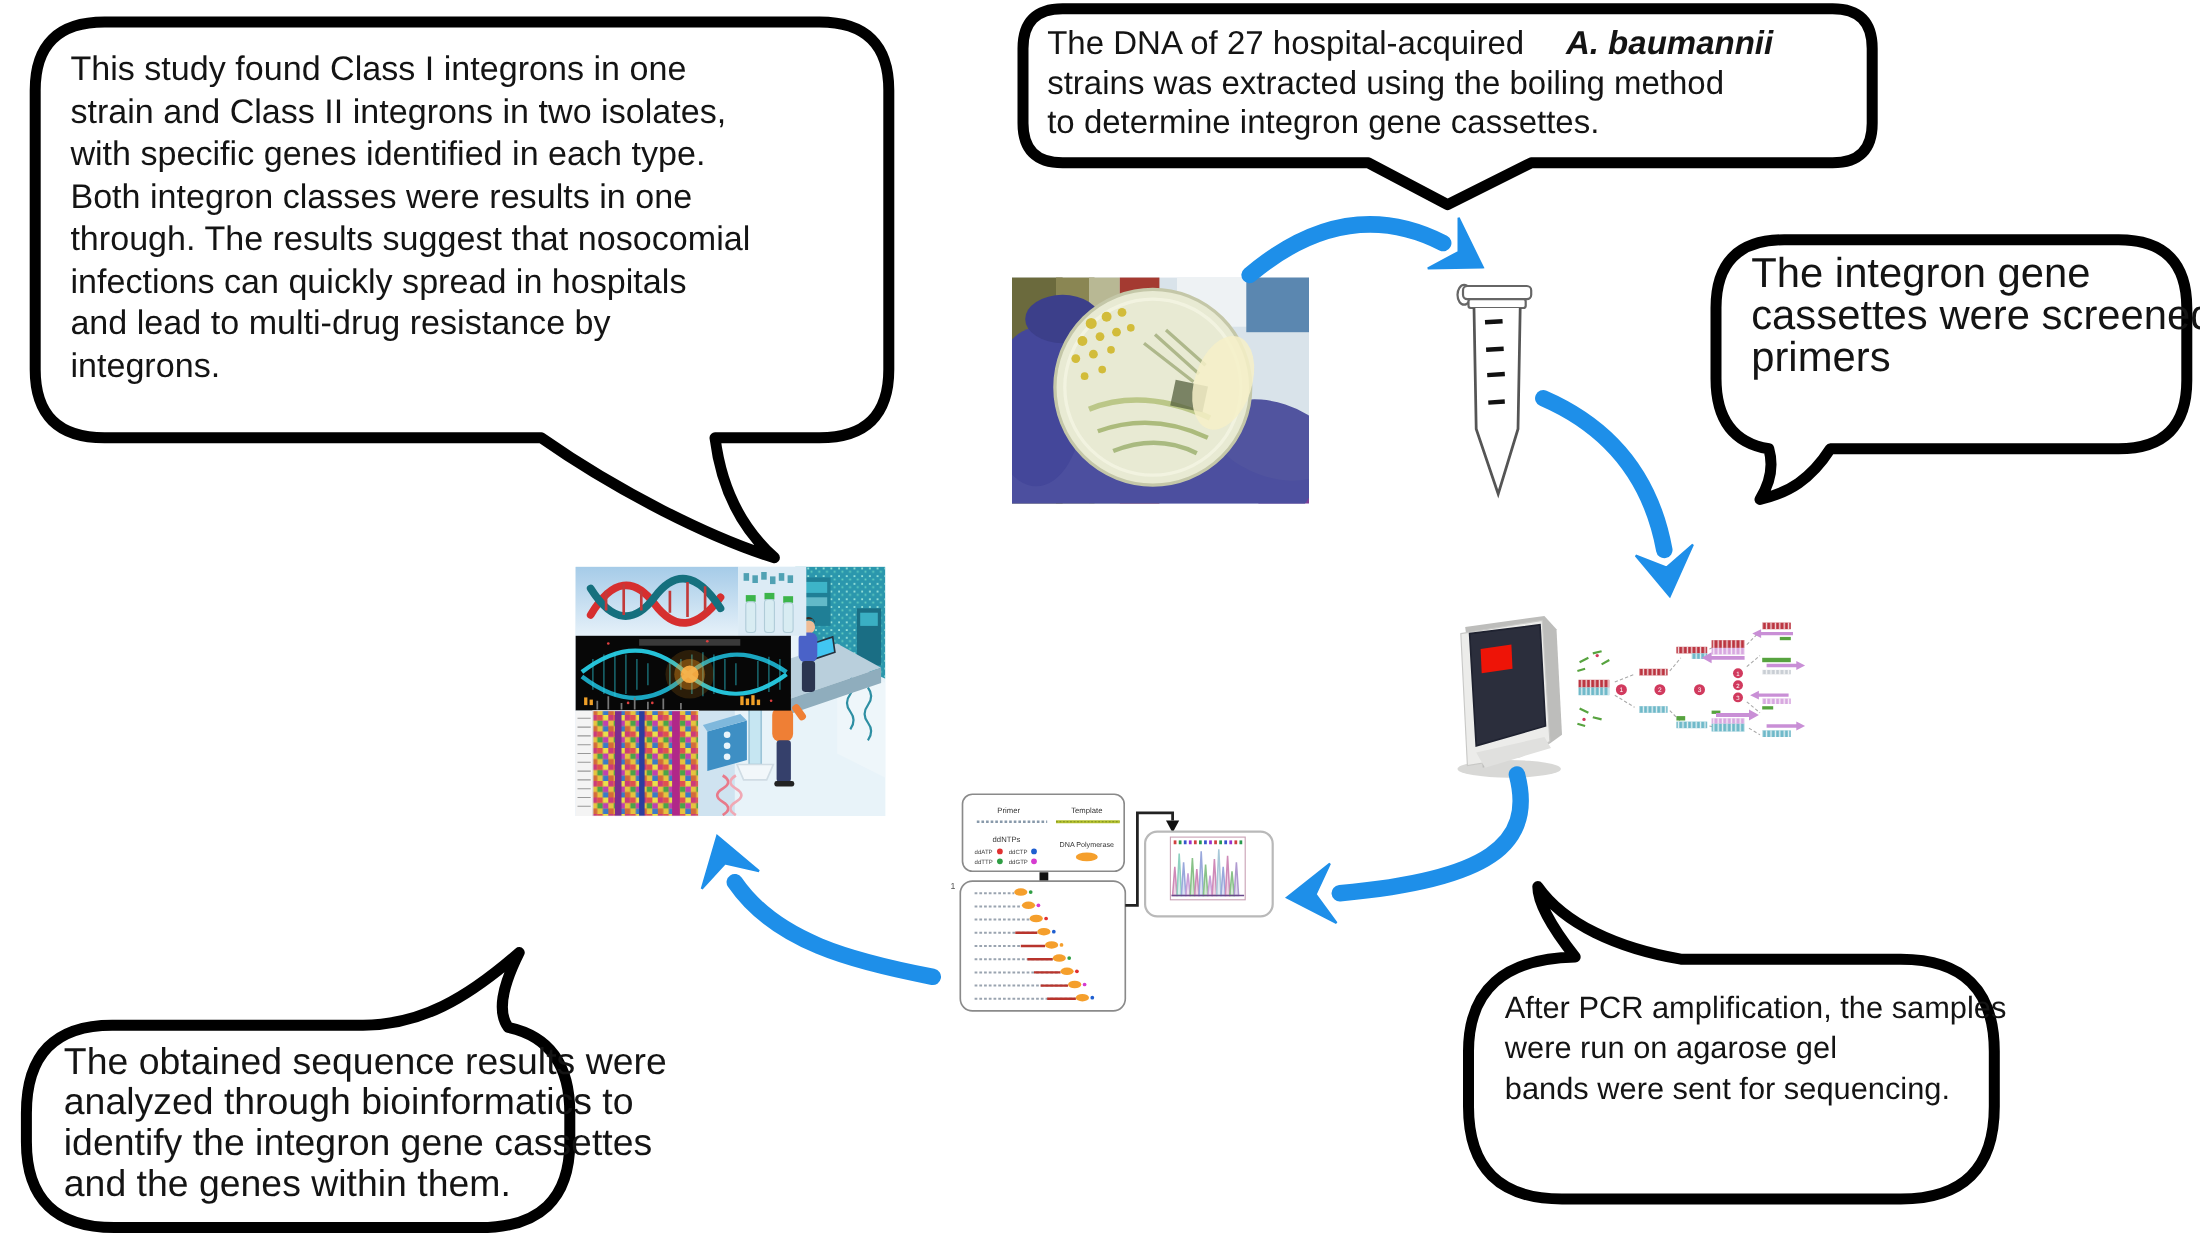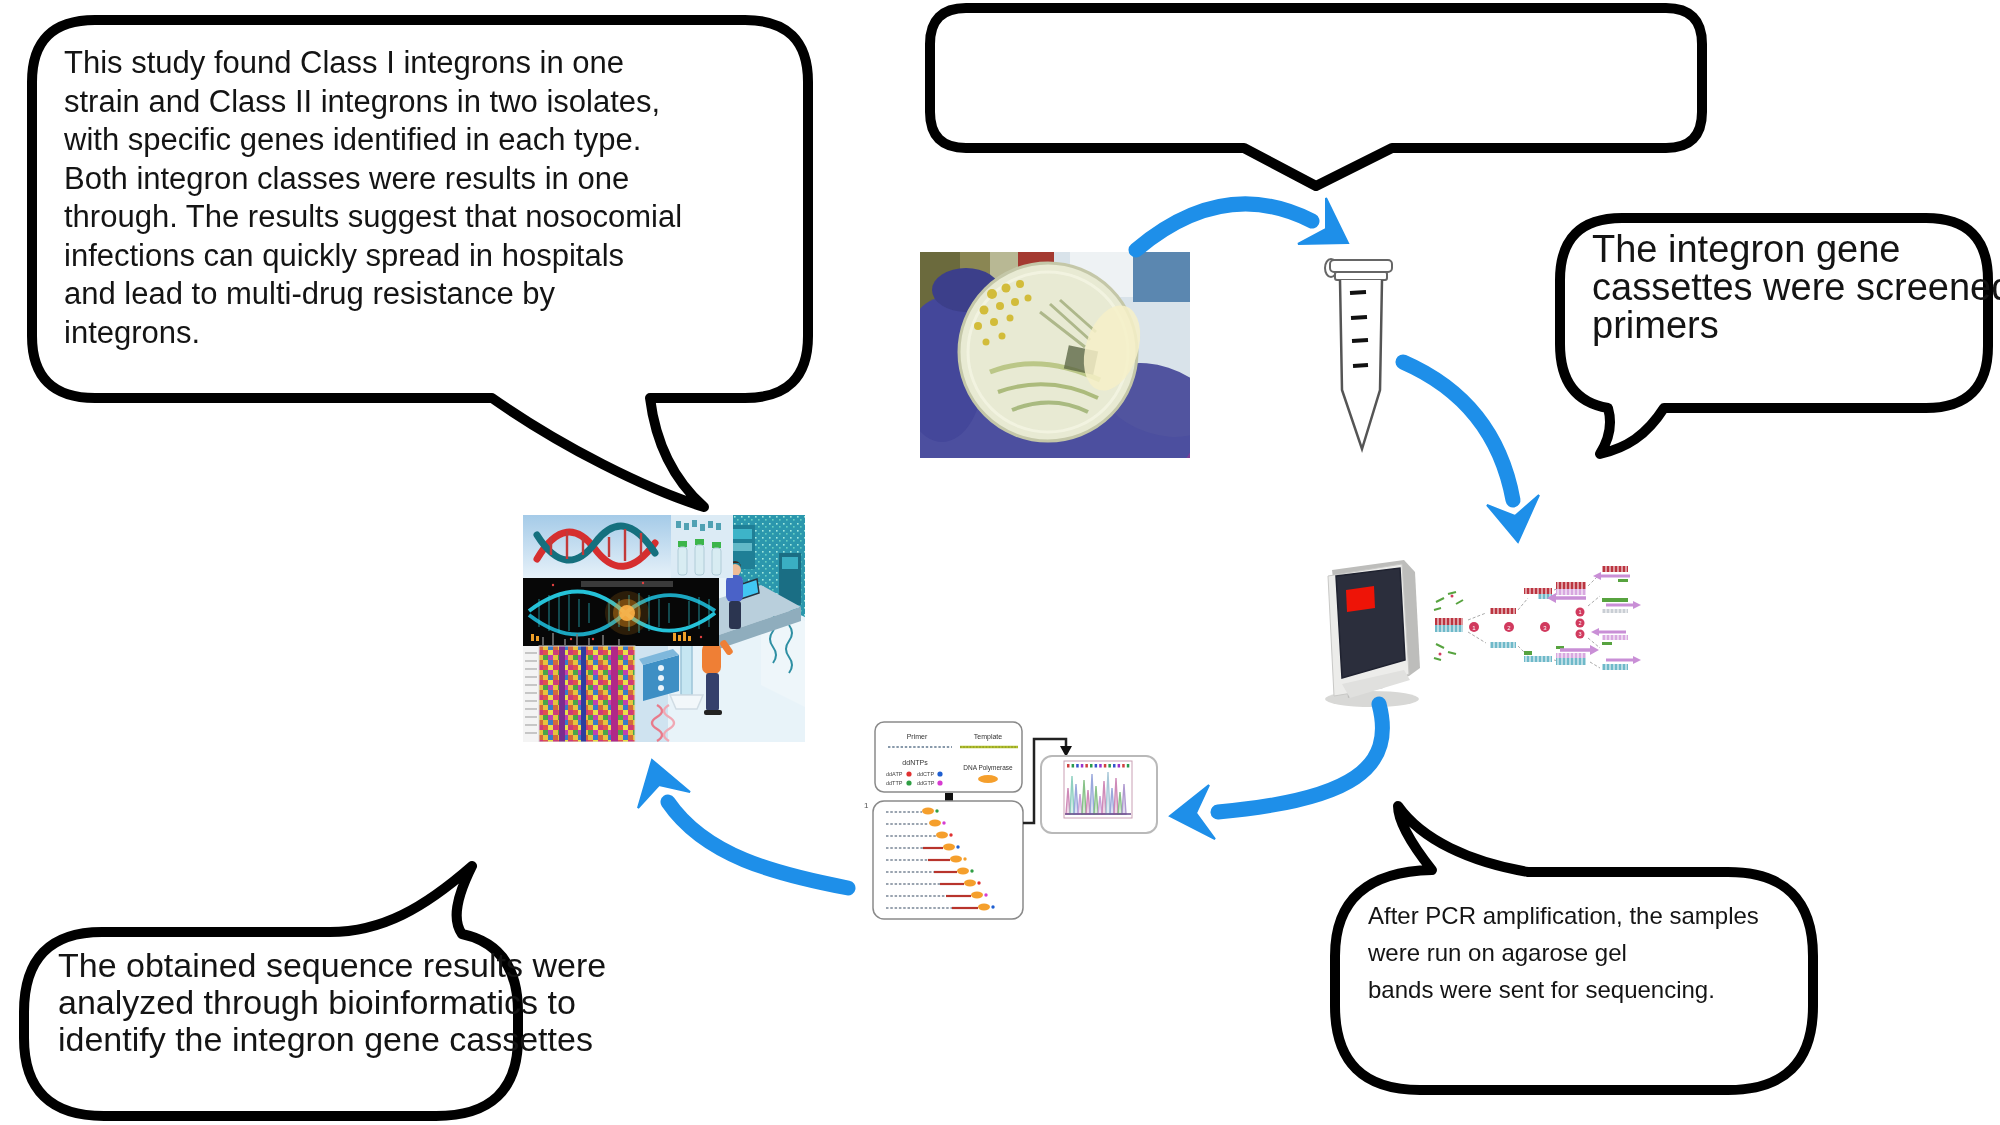--- a/index.html
+++ b/index.html
@@ -7,21 +7,21 @@
           font-family:"Liberation Sans",sans-serif;color:#111;}
   .abs{position:absolute;}
   svg{display:block;}
   .bubble-text{position:absolute;z-index:6;color:#141414;}
   .bubble-text div{white-space:nowrap;}
   .t-results{left:64px;top:44px;font-size:31px;line-height:38.5px;}
   .t-dna{left:952px;top:22px;font-size:30px;line-height:36px;}
   .t-dna .row1{display:flex;align-items:baseline;}
   .t-dna .species{font-weight:bold;font-style:italic;margin-left:38px;}
   .t-pcr{left:1592px;top:230px;font-size:38px;line-height:38px;}
-  .t-gel{left:1368px;top:897px;font-size:24px;line-height:37px;}
+  .t-gel{left:1368px;top:897px;font-size:28px;line-height:37px;}
   .t-bio{left:58px;top:947px;font-size:34px;line-height:37px;}
   .layer-img{z-index:2;}
   .layer-line{z-index:5;pointer-events:none;}
 </style>
 </head>
 <body>
 
 <div id="canvas">
 
   <div class="abs layer-img" style="left:920px;top:252px;width:270px;height:206px;overflow:hidden;">
@@ -512,32 +512,41 @@
     <div>This study found Class I integrons in one</div>
     <div>strain and Class II integrons in two isolates,</div>
     <div>with specific genes identified in each type.</div>
     <div>Both integron classes were results in one</div>
     <div>through. The results suggest that nosocomial</div>
     <div>infections can quickly spread in hospitals</div>
     <div>and lead to multi-drug resistance by</div>
     <div>integrons.</div>
   </div>
 
+  <div class="bubble-text t-dna">
+    <div class="row1">
+      <span>The DNA of 27 hospital-acquired</span>
+      <span class="species">A. baumannii</span>
+    </div>
+    <div>strains was extracted using the boiling method</div>
+    <div>to determine integron gene cassettes.</div>
+  </div>
 
   <div class="bubble-text t-pcr">
     <div>The integron gene</div>
     <div>cassettes were screened</div>
     <div>primers</div>
   </div>
 
   <div class="bubble-text t-gel">
     <div>After PCR amplification, the samples</div>
     <div>were run on agarose gel</div>
     <div>bands were sent for sequencing.</div>
   </div>
 
   <div class="bubble-text t-bio">
     <div>The obtained sequence results were</div>
     <div>analyzed through bioinformatics to</div>
     <div>identify the integron gene cassettes</div>
+    <div>and the genes within them.</div>
   </div>
 
 </div>
 
 </body></html>

